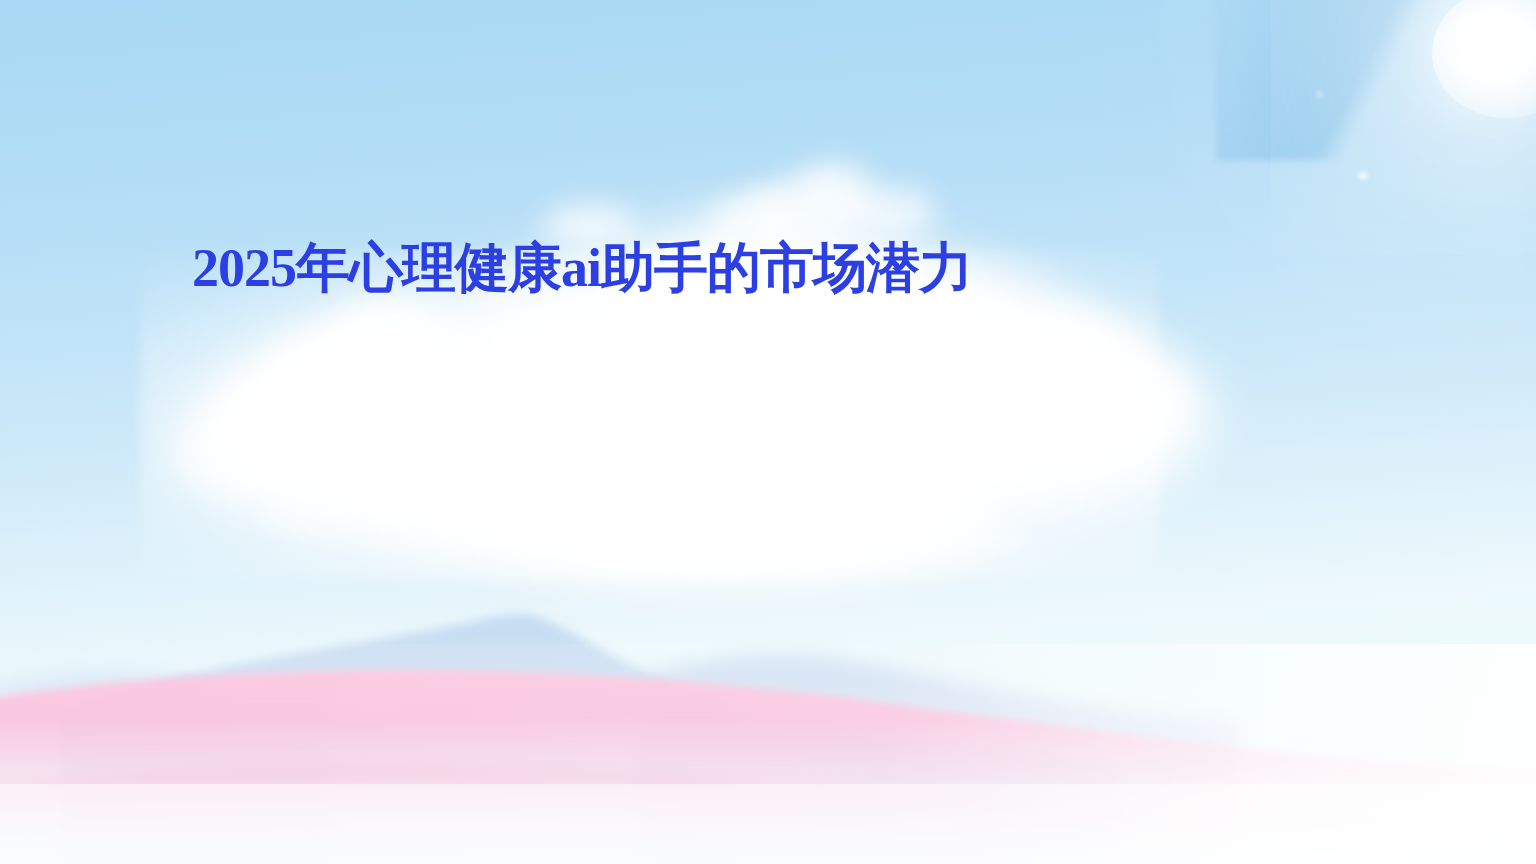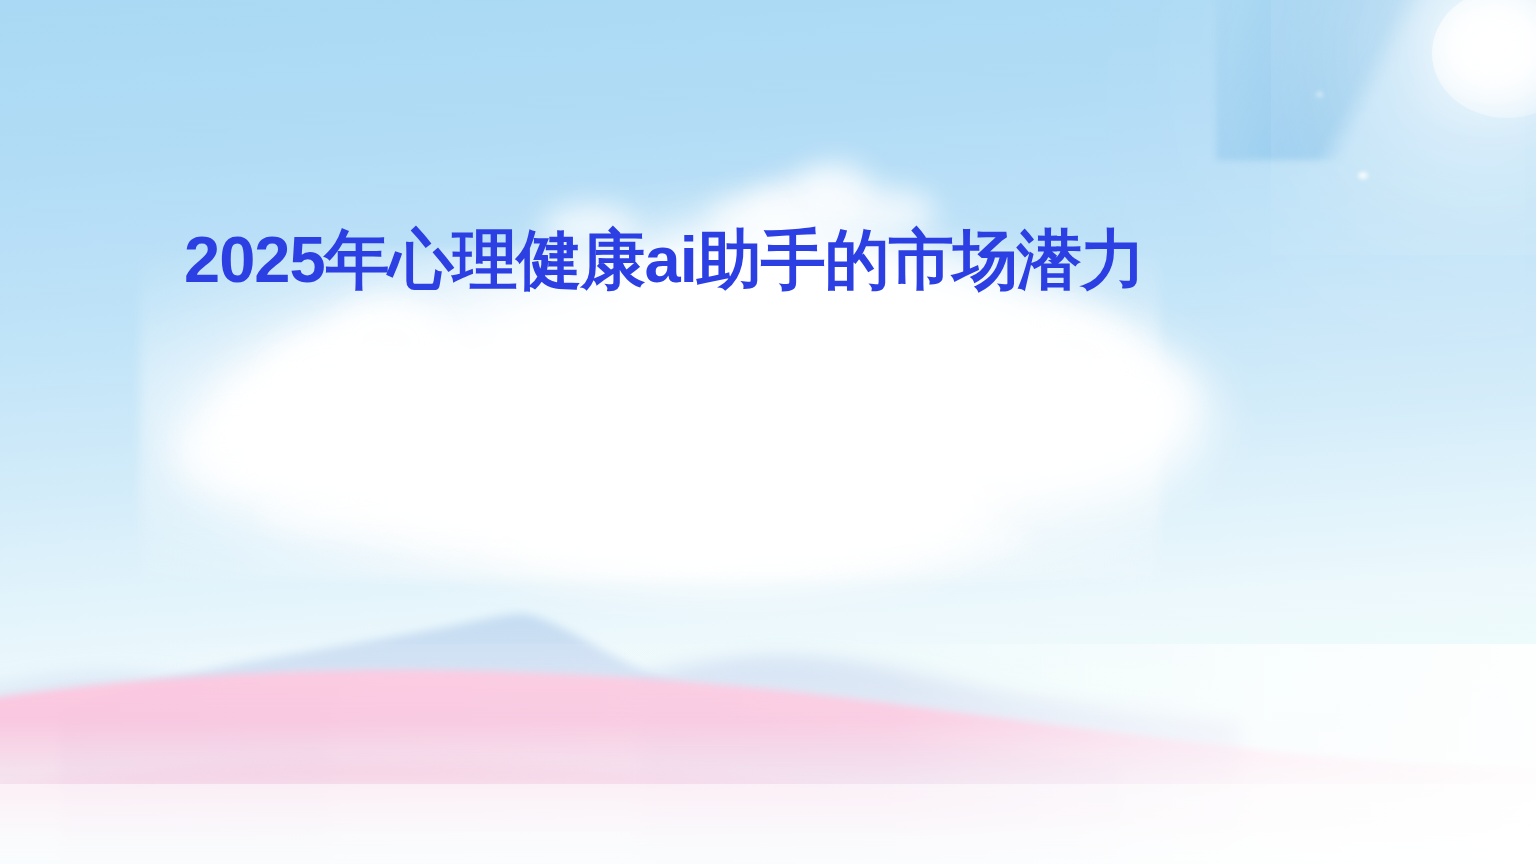--- a/index.html
+++ b/index.html
@@ -146,24 +146,24 @@
   }
 
   
   .title-block {
     position: absolute;
     left: 176px;
     top: 196px;
     width: 1050px;
   }
   .title-text {
-    margin: 8px;
-    font-family: Liberation Sans, sans-serif;
+    margin: 16px;
+    font-family: Liberation Serif, serif;
     font-weight: bold;
-    font-size: 65px;
+    font-size: 54px;
     line-height: 112px;
     letter-spacing: -1px;
     color: #2b3fe3;
     white-space: pre-wrap;
     word-break: break-all;
   }
 </style>
 </head>
 <body>
 

